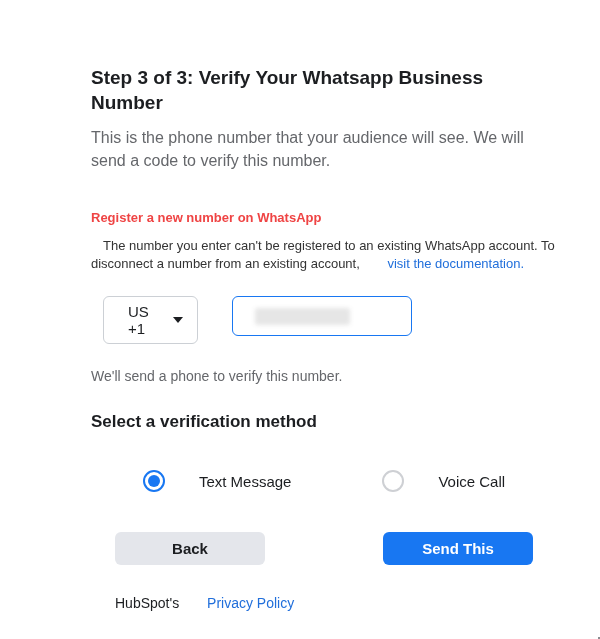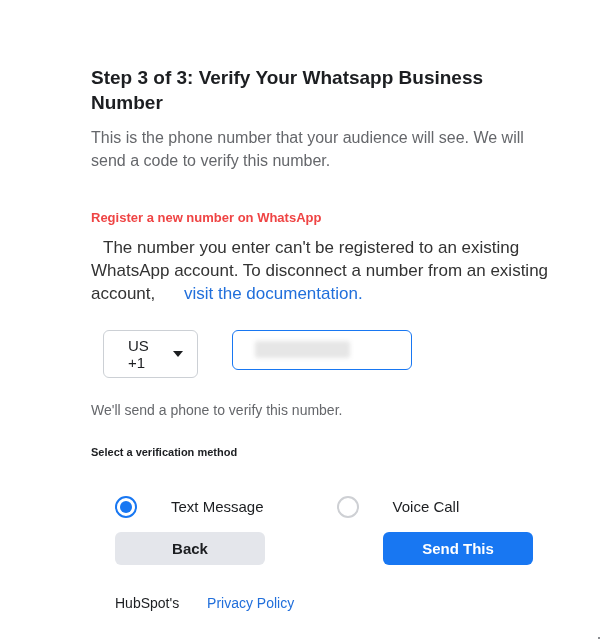--- a/index.html
+++ b/index.html
@@ -29,21 +29,21 @@
       line-height: 1.4;
       margin-bottom: 38px;
     }
     .section-label {
       font-size: 13px;
       font-weight: 600;
       color: #ef4444;
       margin-bottom: 5px;
     }
     .section-desc {
-      font-size: 17px;
+      font-size: 13px;
       color: #333;
       line-height: 1.35;
       margin-bottom: 12px;
     }
     .section-desc a {
       color: #216fdb;
       text-decoration: none;
     }
     .phone-row {
       display: flex;
@@ -85,29 +85,30 @@
       height: 17px;
       filter: blur(2px);
       border-radius: 2px;
     }
     .helper-text {
       font-size: 14px;
       color: #65676b;
       margin-bottom: 28px;
     }
     .verify-label {
-      font-size: 11px;
+      font-size: 17px;
       font-weight: 600;
       color: #1c1e21;
       margin-bottom: 14px;
     }
     .radio-row {
       display: flex;
-      gap: 25px;
-      align-items: center;
+      gap: 43px;
+      align-items: center;
+      justify-content: center;
     }
     .radio-option {
       display: flex;
       align-items: center;
       gap: 10px;
       cursor: pointer;
     }
     .radio-circle {
       width: 22px;
       height: 22px;

